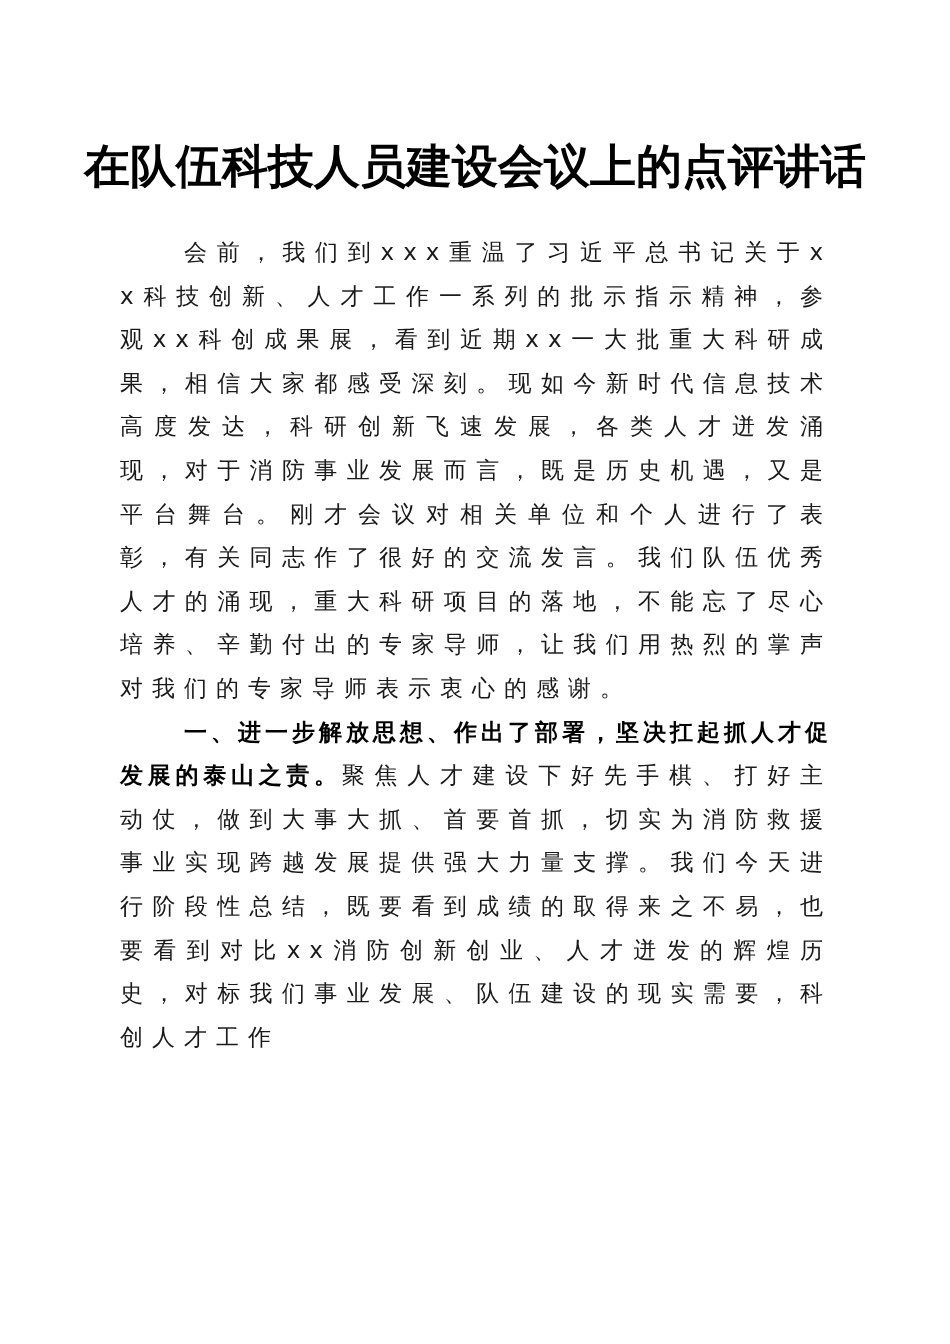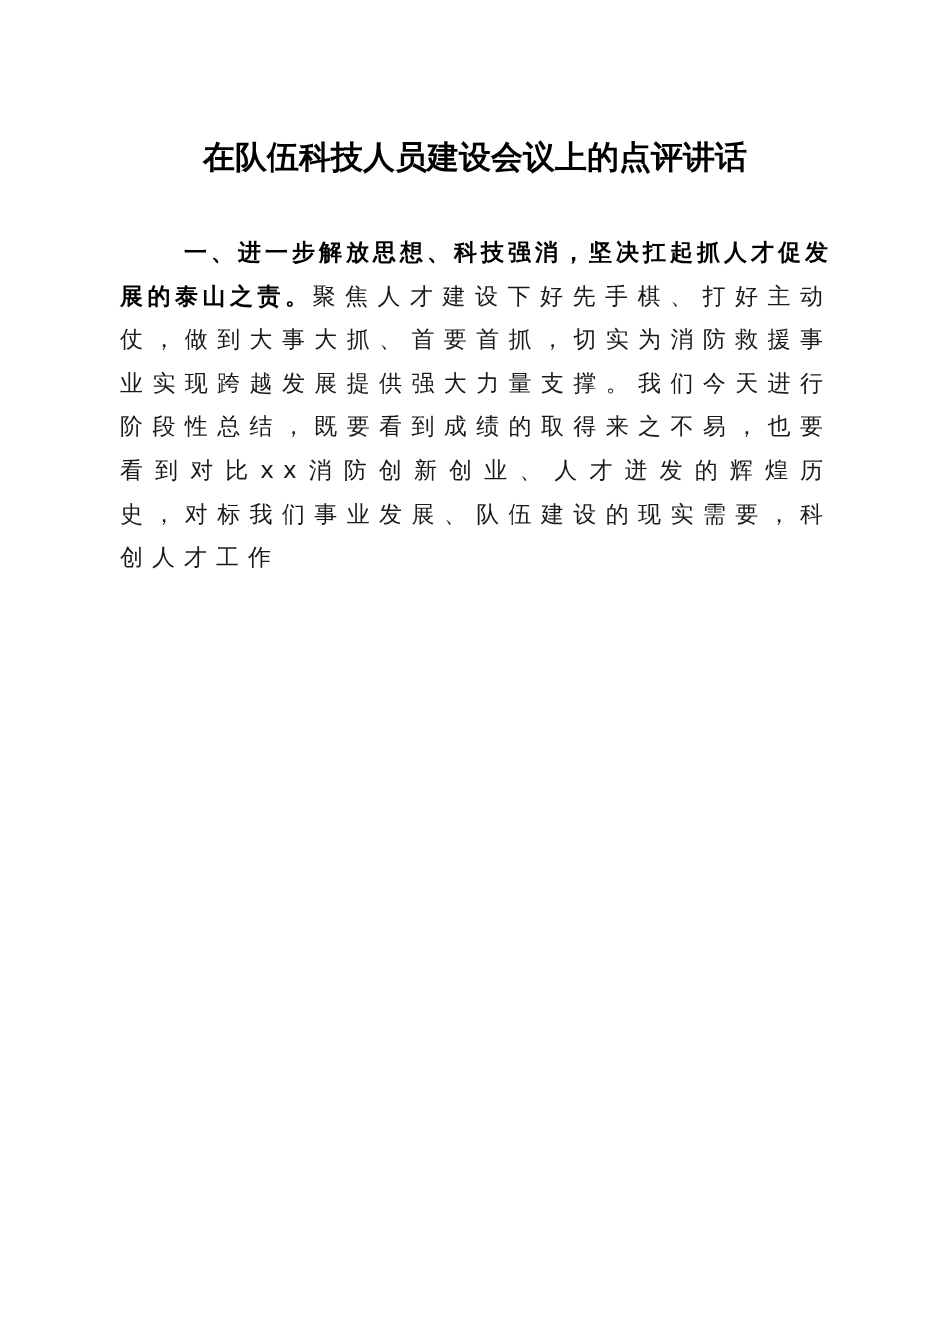--- a/index.html
+++ b/index.html
@@ -22,21 +22,21 @@
     background: #ffffff;
   }
   .title {
     position: absolute;
     left: 0;
     width: 950px;
     top: 136px;
     text-align: center;
     font-family: "DejaVu Serif", "Liberation Serif", serif;
     font-weight: bold;
-    font-size: 32px;
+    font-size: 46px;
     letter-spacing: 0px;
     color: #000000;
     margin: 0;
   }
   .body-text {
     position: absolute;
     left: 120px;
     top: 231px;
     width: 712px;
     font-family: "DejaVu Sans", "Liberation Sans", sans-serif;
@@ -58,15 +58,16 @@
     letter-spacing: 4px;
   }
 </style>
 </head>
 <body>
 
 <div class="page">
   <h1 class="title">在队伍科技人员建设会议上的点评讲话</h1>
 
   <div class="body-text">
-    <p class="para"><span class="lead-bold">一、进一步解放思想、科技强消，坚决扛起抓人才促发展的泰山之责。</span><span>聚焦人才建设下好先手棋、打好主动仗，做到大事大抓、首要首抓，切实为消防救援事业实现跨越发展提供强大力量支撑。我们今天进行阶段性总结，既要看到成绩的取得来之不易，也要看到对比xx消防创新创业、人才迸发的辉煌历史，对标我们事业发展、队伍建设的现实需要，科创人才工作</span></p>
+    <p class="para">会前，我们到xxx重温了习近平总书记关于xx科技创新、人才工作一系列的批示指示精神，参观xx科创成果展，看到近期xx一大批重大科研成果，相信大家都感受深刻。现如今新时代信息技术高度发达，科研创新飞速发展，各类人才迸发涌现，对于消防事业发展而言，既是历史机遇，又是平台舞台。刚才会议对相关单位和个人进行了表彰，有关同志作了很好的交流发言。我们队伍优秀人才的涌现，重大科研项目的落地，不能忘了尽心培养、辛勤付出的专家导师，让我们用热烈的掌声对我们的专家导师表示衷心的感谢。</p>
+    <p class="para"><span class="lead-bold">一、进一步解放思想、作出了部署，坚决扛起抓人才促发展的泰山之责。</span><span>聚焦人才建设下好先手棋、打好主动仗，做到大事大抓、首要首抓，切实为消防救援事业实现跨越发展提供强大力量支撑。我们今天进行阶段性总结，既要看到成绩的取得来之不易，也要看到对比xx消防创新创业、人才迸发的辉煌历史，对标我们事业发展、队伍建设的现实需要，科创人才工作</span></p>
   </div>
 </div>
 
 </body></html>

